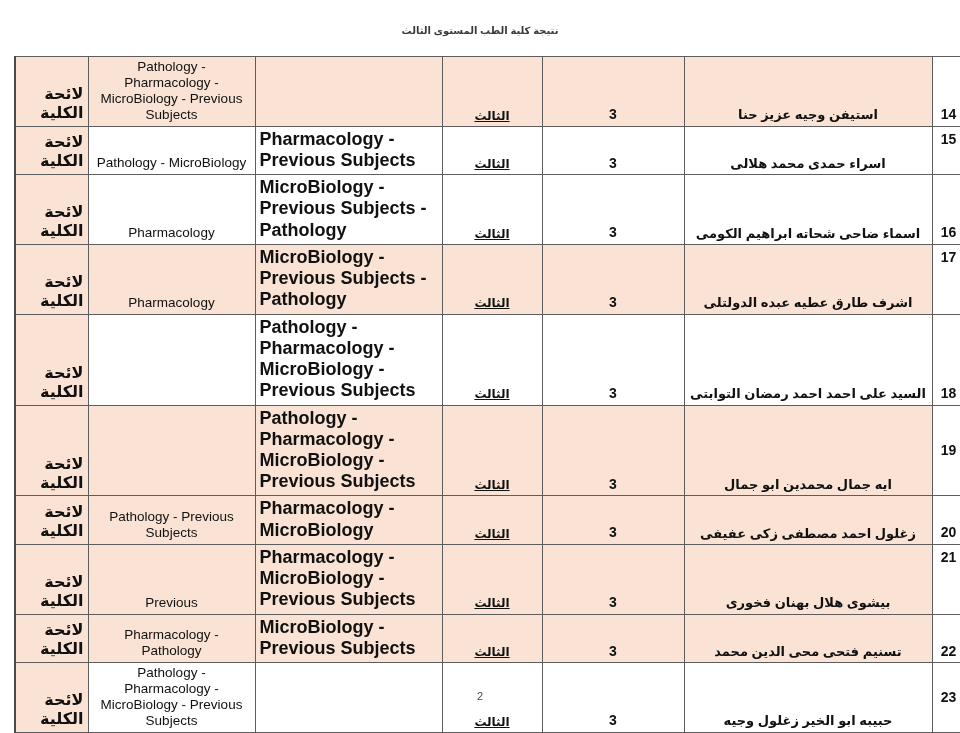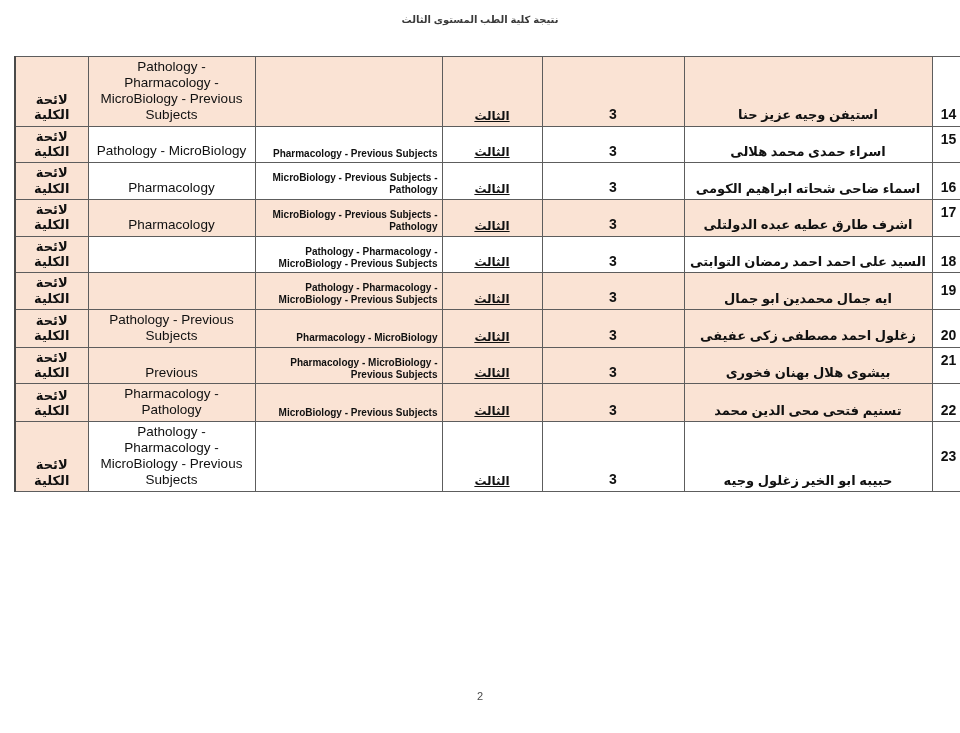--- a/index.html
+++ b/index.html
@@ -12,21 +12,21 @@
     overflow:hidden;
     position:relative;
   }
 
   
   #doc-header{
     width:100%;
     text-align:center;
     font-size:10px;
     color:#3a3a3a;
-    padding-top:14px;
+    padding-top:25px;
     direction:rtl;
     letter-spacing:.3px;
     font-weight:600;
   }
 
   
   #table-wrap{
     position:absolute;
     left:14px;
     top:56px;
@@ -87,38 +87,38 @@
   }
   td.level{
     text-align:center;
     font-size:12px;
     font-weight:bold;
     direction:rtl;
     padding-bottom:4px;
     text-decoration:underline;
   }
   td.subj-bold{
-    text-align:right;
-    font-size:10px;
+    text-align:left;
+    font-size:18px;
     font-weight:bold;
     direction:ltr;
     vertical-align:middle;
     padding:4px 6px;
   }
   td.subj-plain{
     text-align:center;
     font-size:13.5px;
     font-weight:normal;
     direction:ltr;
     vertical-align:middle;
     padding:4px 6px;
   }
   td.reg{
-    text-align:center;
-    font-size:13px;
+    text-align:right;
+    font-size:16px;
     font-weight:bold;
     direction:rtl;
     vertical-align:middle;
     background:#fae3d4 !important;
   }
 
   
   tr.tint td{background:#fae3d4;}
   tr.plain td{background:#ffffff;}
 

